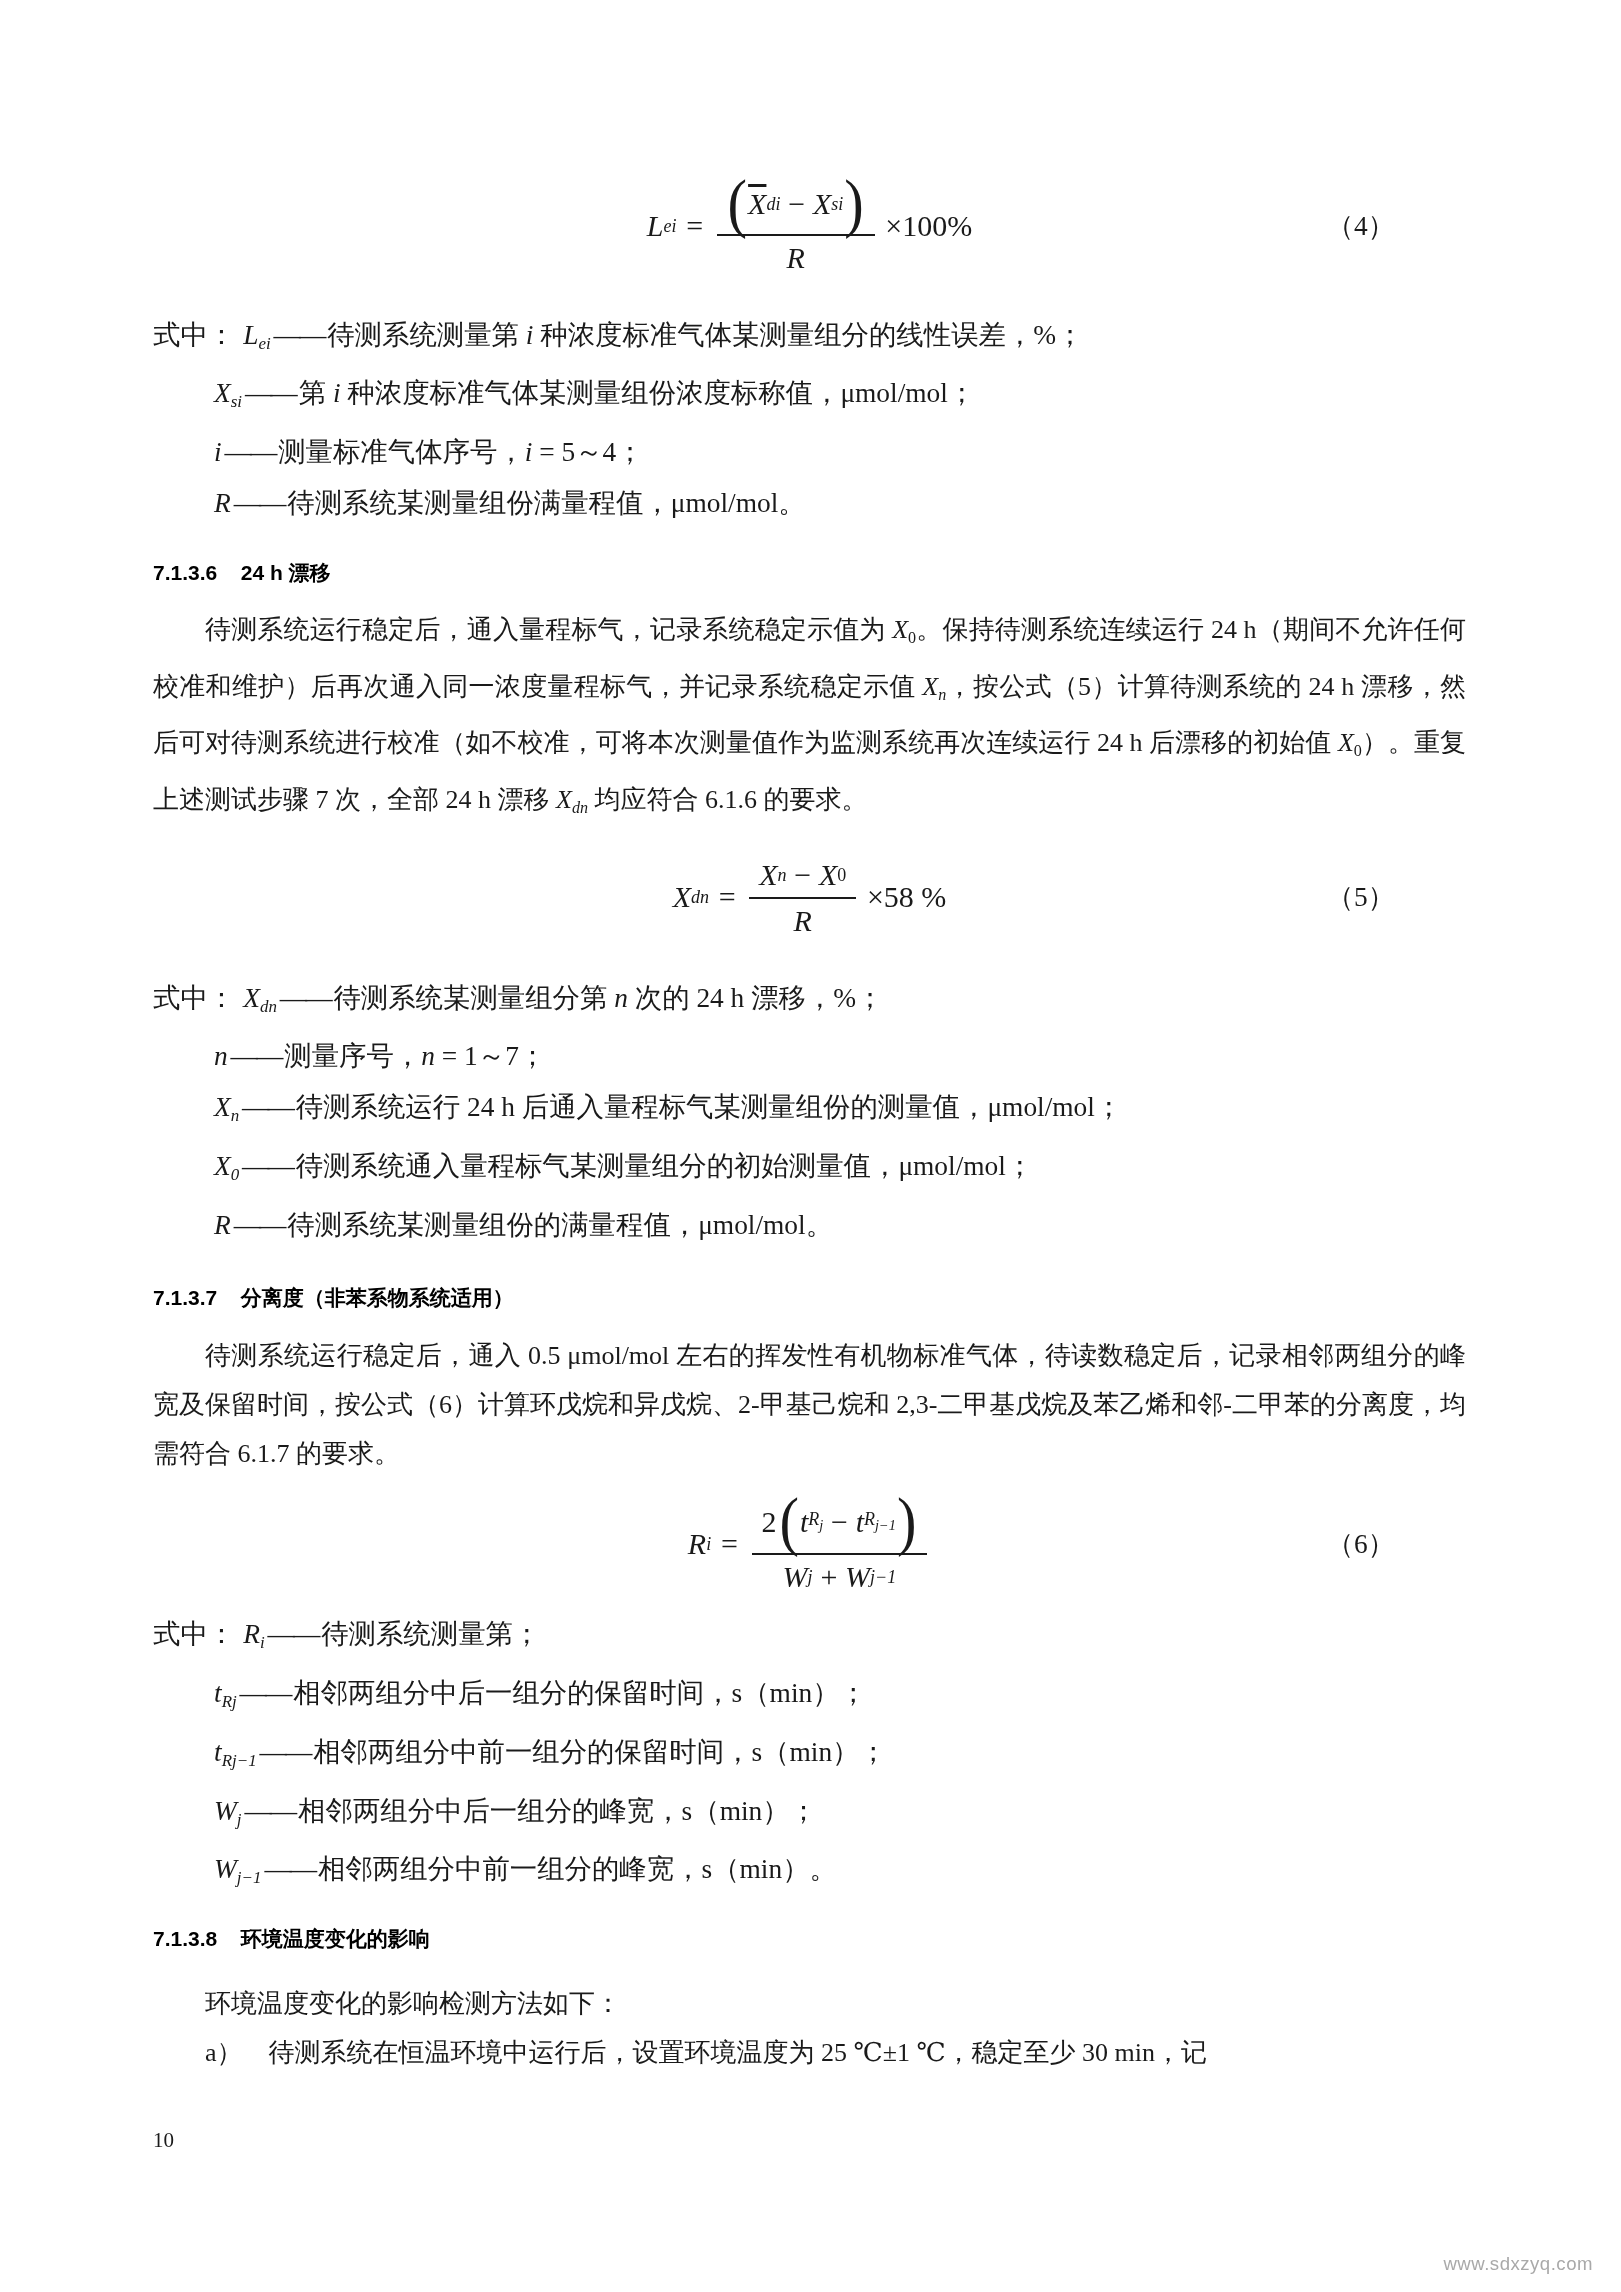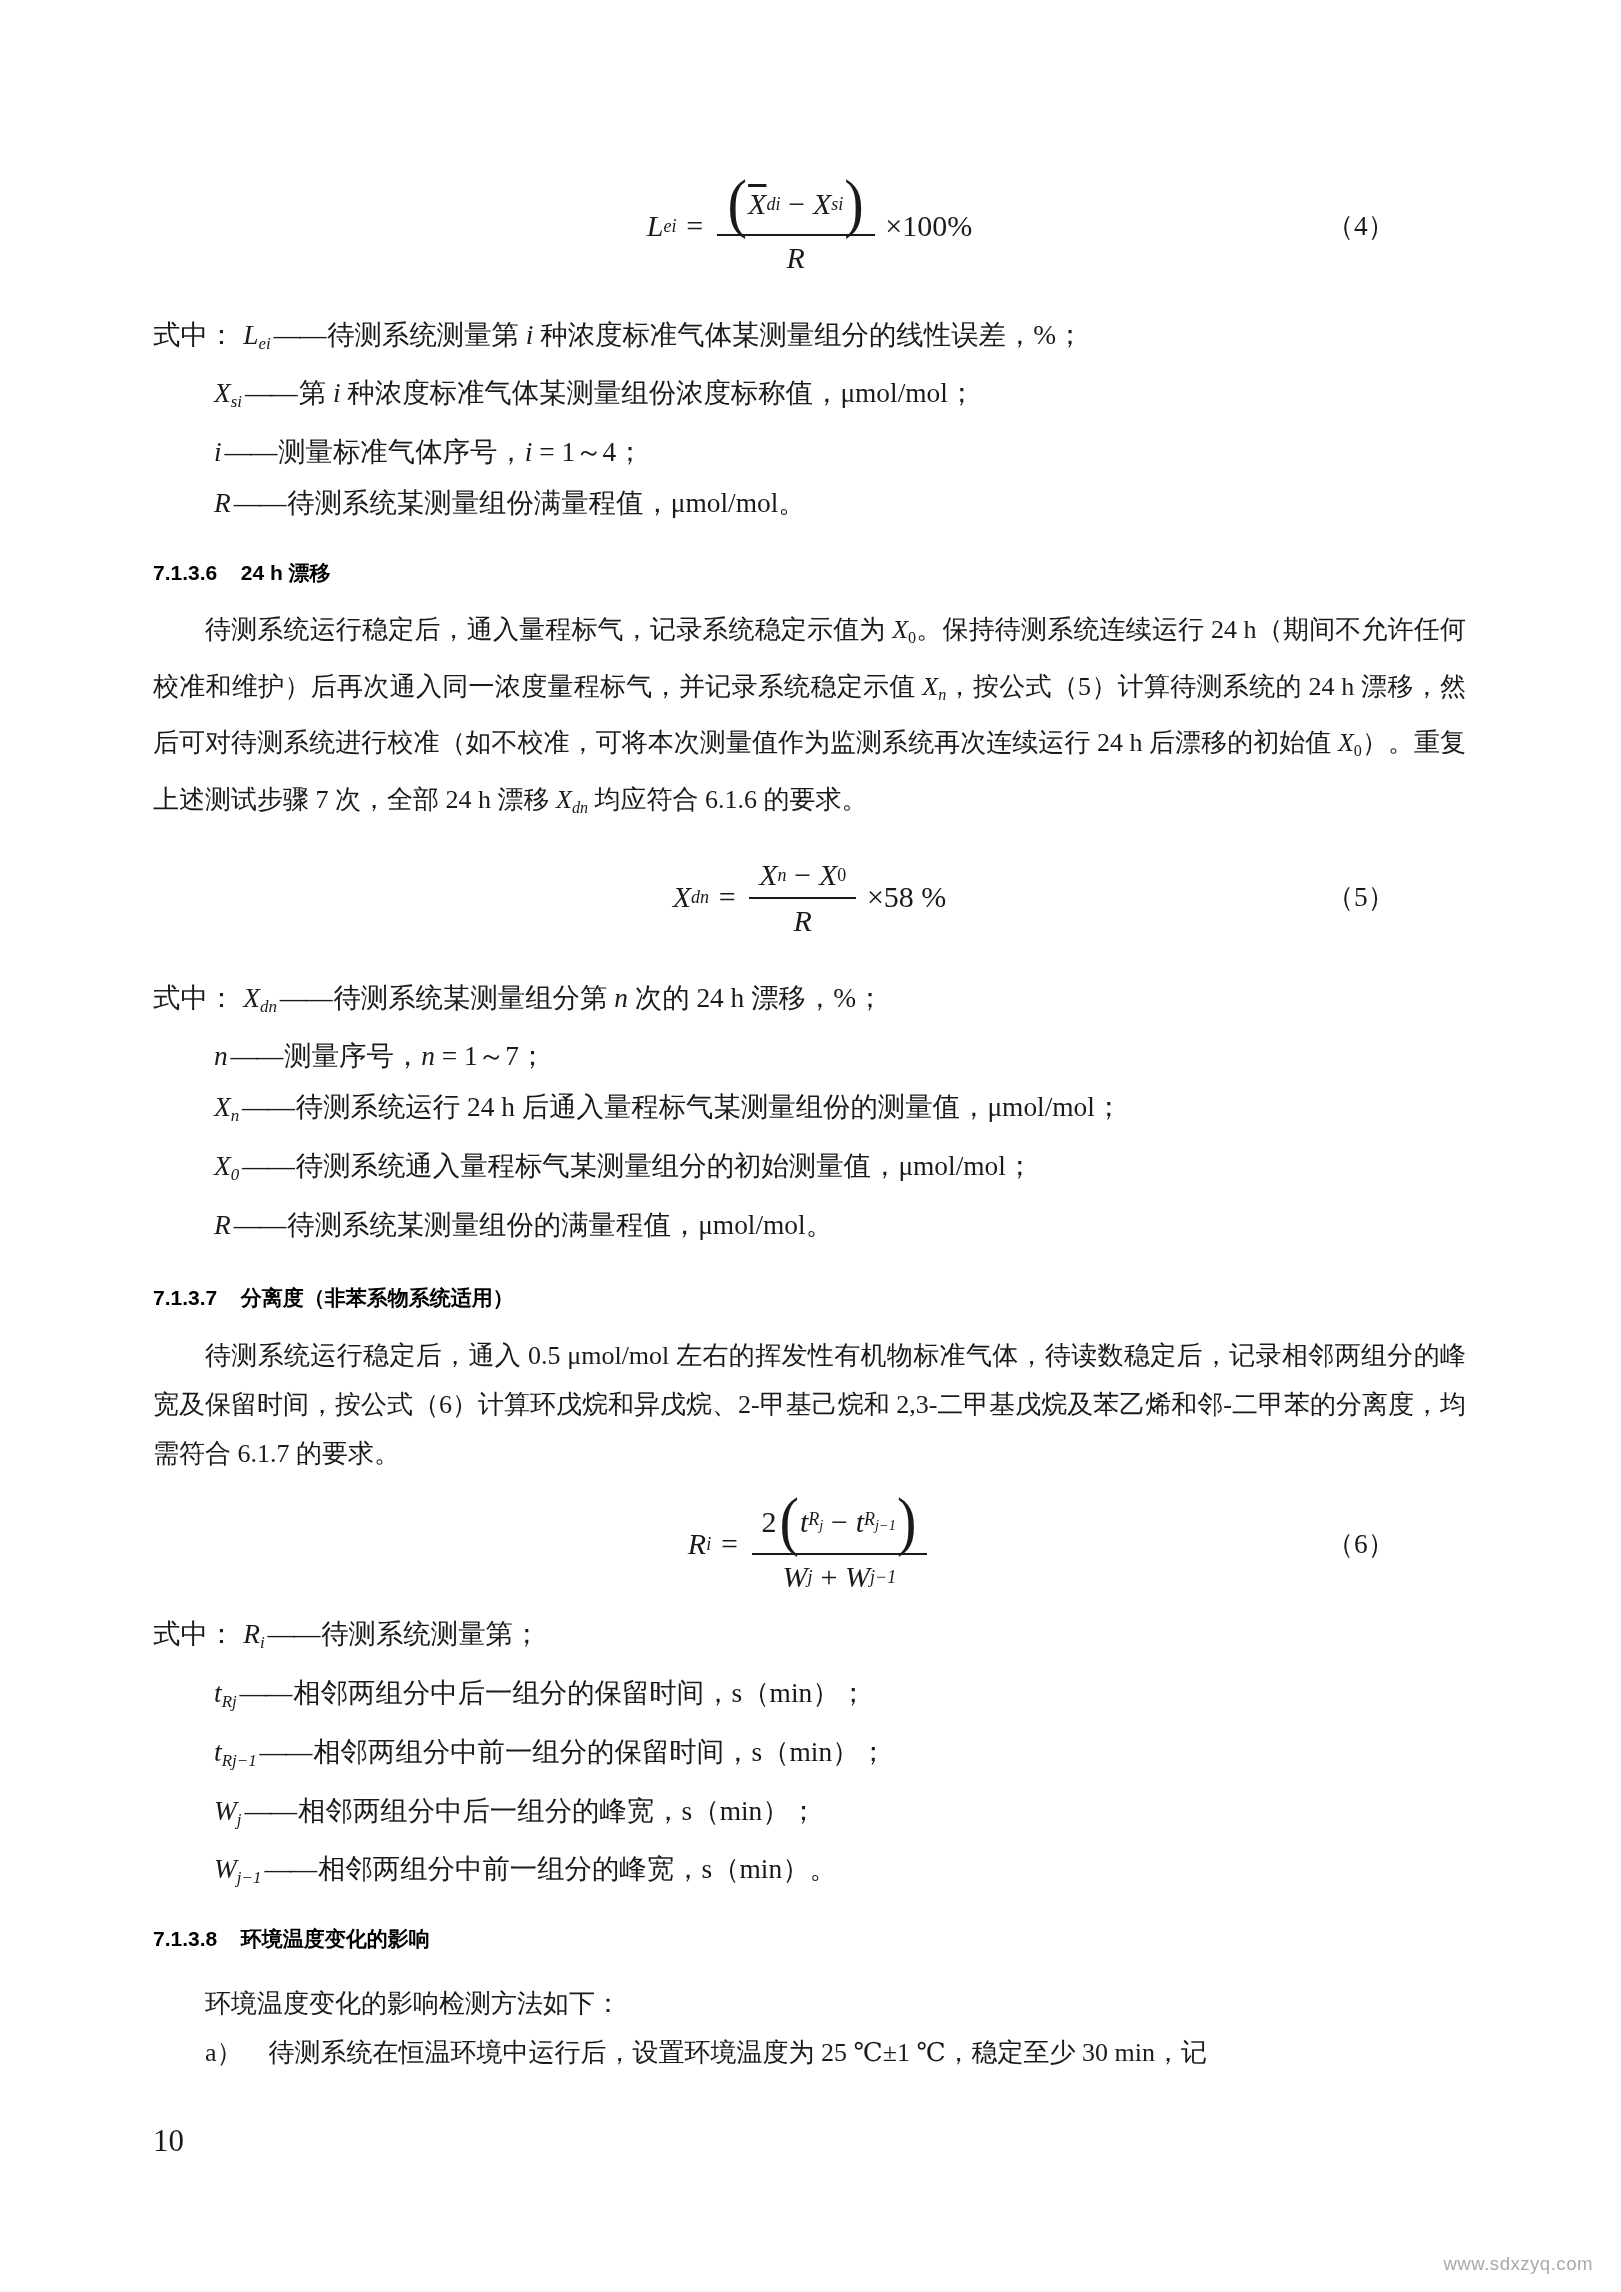--- a/index.html
+++ b/index.html
@@ -76,21 +76,21 @@
   .w5{margin-top:17.6px;}
   .h7{margin-top:29px;}
   .p-sep{margin-top:15.7px;}
   .f6-row{margin-top:5.9px;min-height:122px;}
   .w6{margin-top:3.9px;}
   .h8{margin-top:17.6px;}
   .p-temp{margin-top:23.5px;}
   .p-item-a{margin-top:0;}
   
   .page-number{
-    font-size:31px;line-height:29px;margin-top:49px;color:#1a1a1a;
+    font-size:21px;line-height:29px;margin-top:49px;color:#1a1a1a;
   }
   .watermark{
     position:absolute;right:28px;bottom:17.6px;
     font-family:"Liberation Sans","DejaVu Sans",sans-serif;
     font-size:18.6px;color:#a9a9a9;letter-spacing:0.5px;
   }
 </style>
 </head>
 <body>
 
@@ -116,21 +116,21 @@
           </span>
       </span>
       <span class="msuffix">×100%</span>
     </span>
     <span class="ftag">（4）</span>
   </div>
 
   <div class="where-list w4">
       <div class="where-row first"><span class="where-prefix">式中：</span><span class="where-sym"><span class="seg i">L</span><span class="seg isub">ei</span></span><span class="where-dash">——</span><span class="where-desc"><span class="seg">待测系统测量第 </span><span class="seg i">i</span><span class="seg"> 种浓度标准气体某测量组分的线性误差，%；</span></span></div>
       <div class="where-row"><span class="where-sym"><span class="seg i">X</span><span class="seg isub">si</span></span><span class="where-dash">——</span><span class="where-desc"><span class="seg">第 </span><span class="seg i">i</span><span class="seg"> 种浓度标准气体某测量组份浓度标称值，μmol/mol；</span></span></div>
-      <div class="where-row"><span class="where-sym"><span class="seg i">i</span></span><span class="where-dash">——</span><span class="where-desc"><span class="seg">测量标准气体序号，</span><span class="seg i">i</span><span class="seg"> = 1～4；</span></span></div>
+      <div class="where-row"><span class="where-sym"><span class="seg i">i</span></span><span class="where-dash">——</span><span class="where-desc"><span class="seg">测量标准气体序号，</span><span class="seg i">i</span><span class="seg"> = 5～4；</span></span></div>
       <div class="where-row"><span class="where-sym"><span class="seg i">R</span></span><span class="where-dash">——</span><span class="where-desc"><span class="seg">待测系统某测量组份满量程值，μmol/mol。</span></span></div>
     </div>
 
   <div class="section-heading h6">
     <span>7.1.3.6</span><span class="heading-title">24 h 漂移</span>
   </div>
 
   <p class="body-para p-drift"><span class="seg">待测系统运行稳定后，通入量程标气，记录系统稳定示值为 </span><span class="seg i">X</span><span class="seg sub">0</span><span class="seg">。保持待测系统连续运行 24 h（期间不允许任何校准和维护）后再次通入同一浓度量程标气，并记录系统稳定示值 </span><span class="seg i">X</span><span class="seg isub">n</span><span class="seg">，按公式（5）计算待测系统的 24 h 漂移，然后可对待测系统进行校准（如不校准，可将本次测量值作为监测系统再次连续运行 24 h 后漂移的初始值 </span><span class="seg i">X</span><span class="seg sub">0</span><span class="seg">）。重复上述测试步骤 7 次，全部 24 h 漂移 </span><span class="seg i">X</span><span class="seg isub">dn</span><span class="seg"> 均应符合 6.1.6 的要求。</span></p>
 
   <div class="formula-row f5-row">

